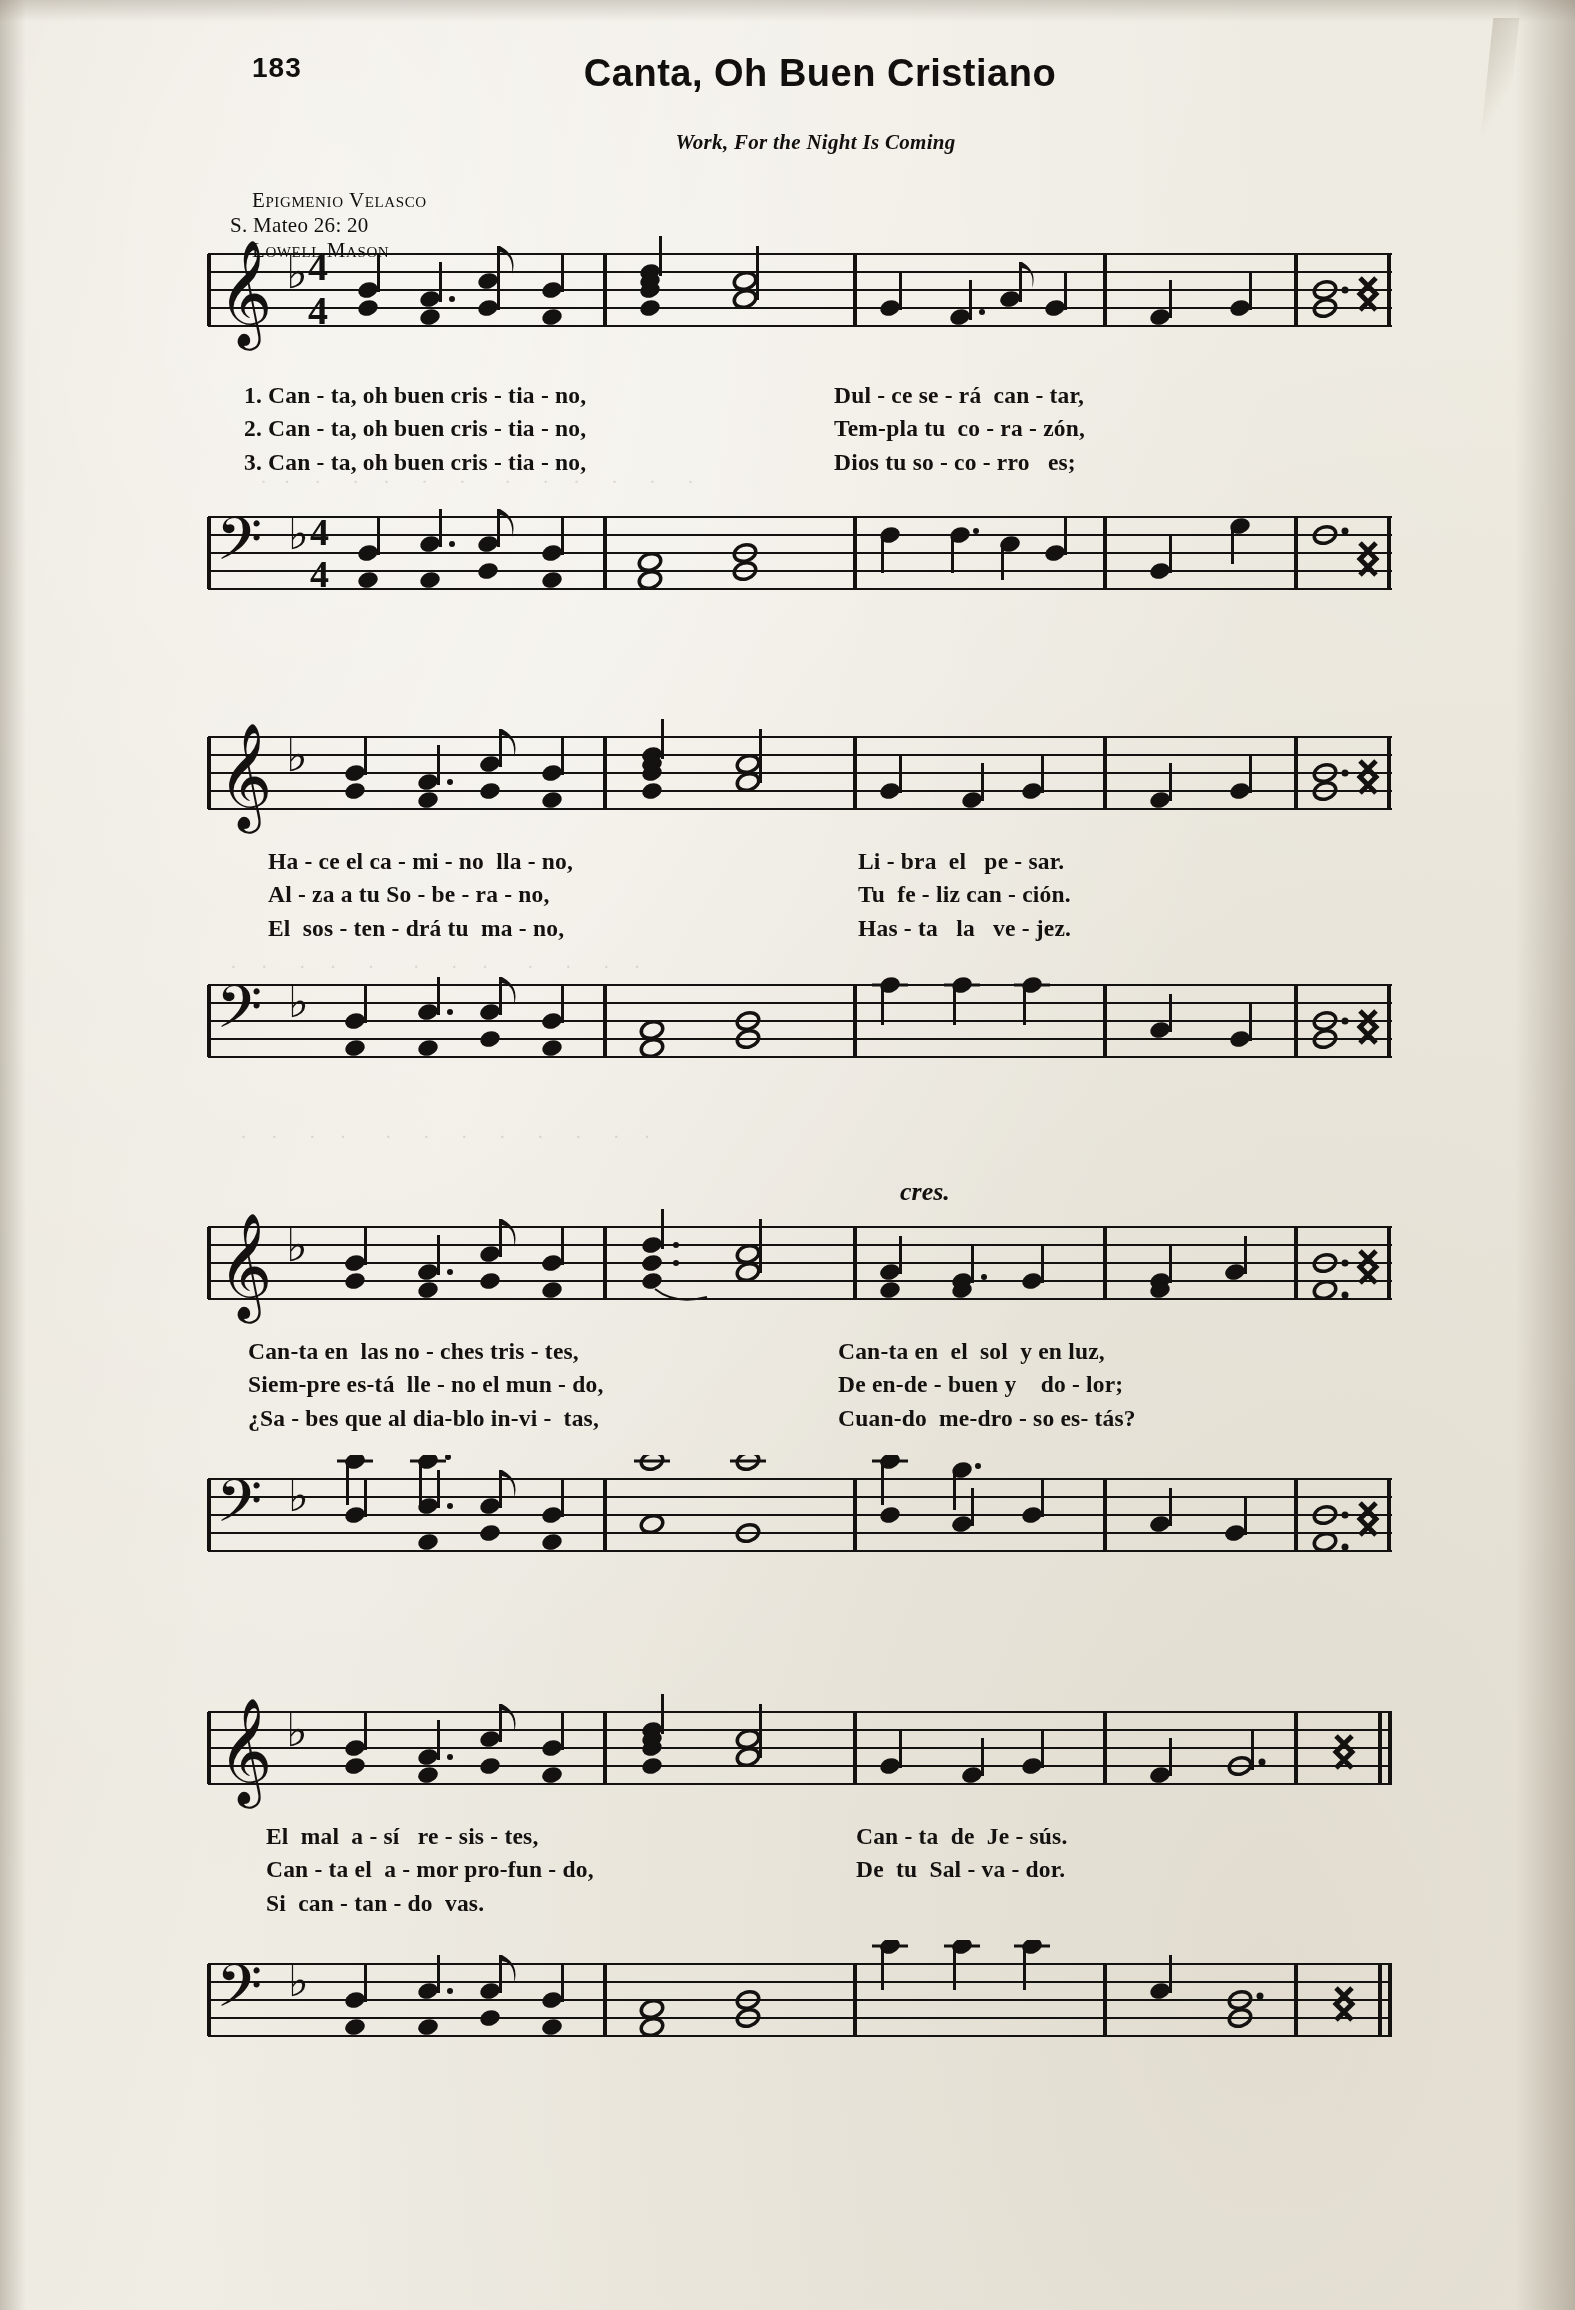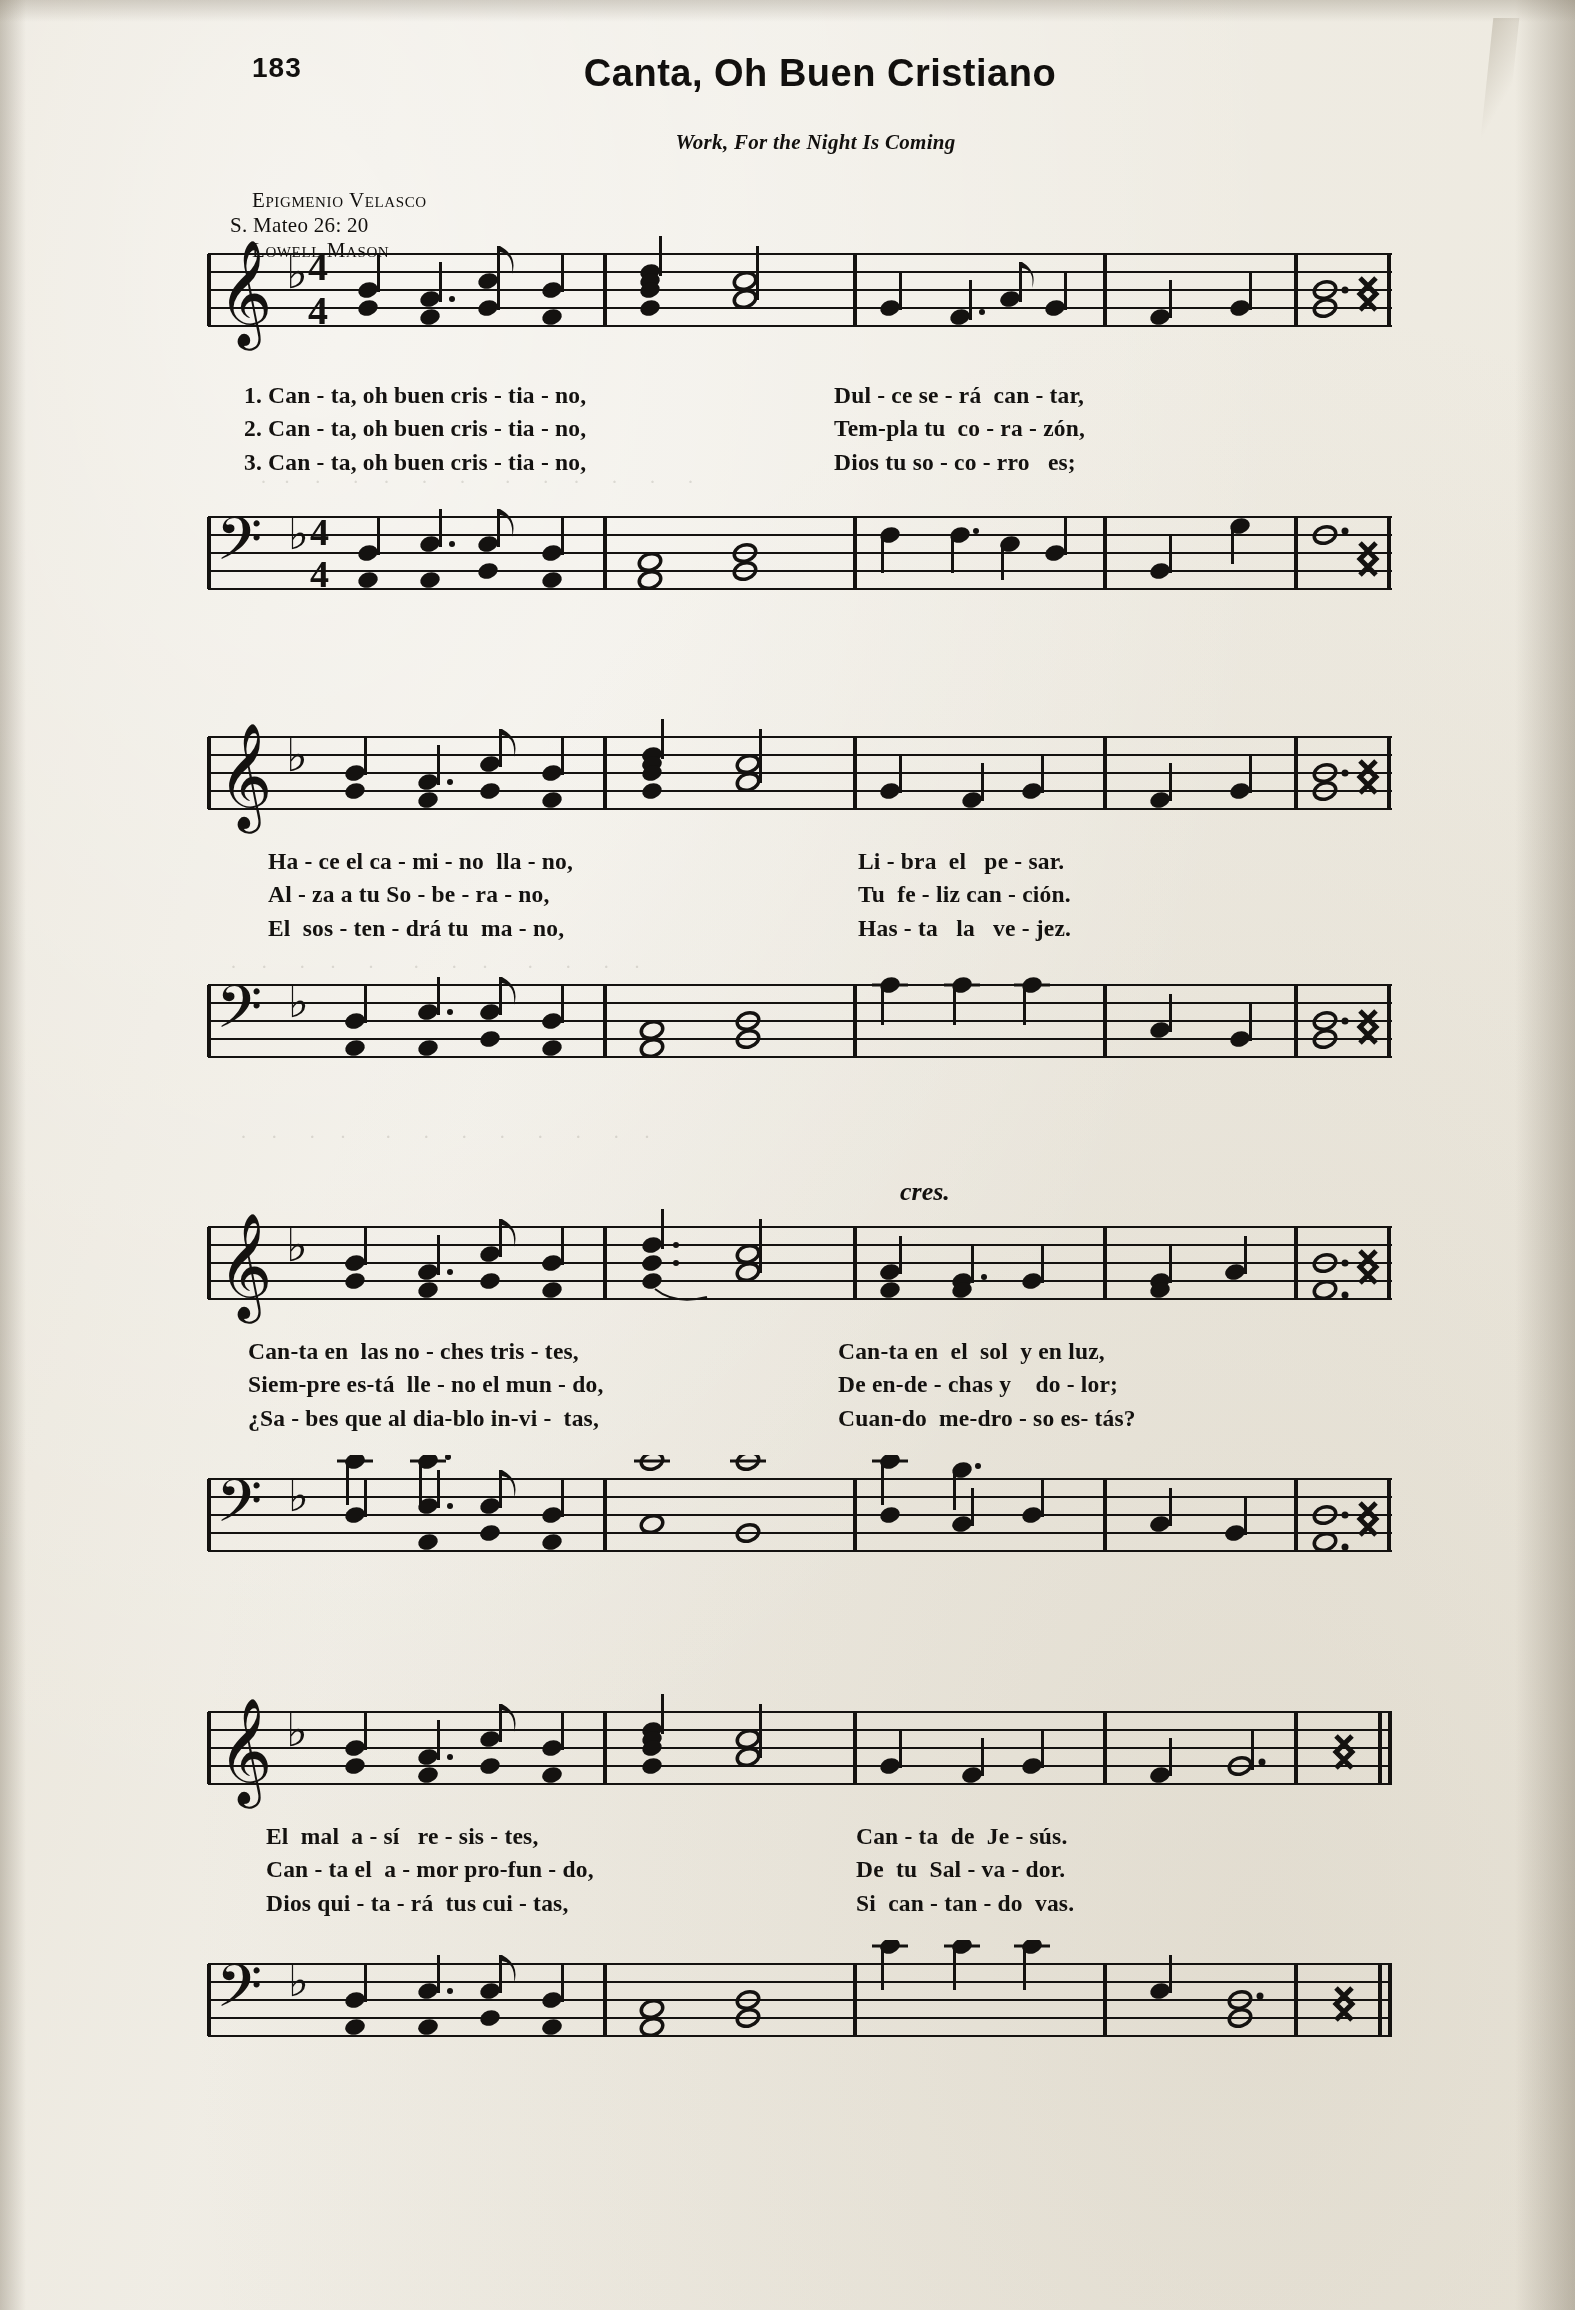--- a/index.html
+++ b/index.html
@@ -529,21 +529,21 @@
           <ellipse cx="1125" cy="85" rx="11" ry="8" transform="rotate(-18 1125 85)" fill="none" stroke="#141210" stroke-width="3.5"></ellipse>
           <circle cx="1145" cy="58" r="3.5"></circle>
           <circle cx="1145" cy="90" r="3.5"></circle>
           <path d="M1160 46 l16 16 l-16 16 M1176 46 l-16 16 l16 16" stroke="#141210" stroke-width="5" fill="none"></path>
         </g>
       </svg>
     </div>
 
     <div class="lyric-lines" style="margin-left:48px; margin-top:10px;">
       <div class="lyric-line"><span class="seg-a">Can-ta en  las no - ches tris - tes,</span><span class="seg-b">Can-ta en  el  sol  y en luz,</span></div>
-      <div class="lyric-line"><span class="seg-a">Siem-pre es-tá  lle - no el mun - do,</span><span class="seg-b">De en-de - chas y    do - lor;</span></div>
+      <div class="lyric-line"><span class="seg-a">Siem-pre es-tá  lle - no el mun - do,</span><span class="seg-b">De en-de - buen y    do - lor;</span></div>
       <div class="lyric-line"><span class="seg-a">¿Sa - bes que al dia-blo in-vi -  tas,</span><span class="seg-b">Cuan-do  me-dro - so es- tás?</span></div>
     </div>
 
     <div class="stave-block" style="margin-top:20px;">
       <svg class="stave" width="1200" height="120" viewBox="0 0 1200 120">
         <g stroke="#141210" stroke-width="2.2">
           <line x1="8" y1="24" x2="1192" y2="24"></line>
           <line x1="8" y1="42" x2="1192" y2="42"></line>
           <line x1="8" y1="60" x2="1192" y2="60"></line>
           <line x1="8" y1="78" x2="1192" y2="78"></line>
@@ -676,21 +676,21 @@
           <circle cx="1062" cy="72" r="3.5"></circle>
 
           <path d="M1136 46 l16 16 l-16 16 M1152 46 l-16 16 l16 16" stroke="#141210" stroke-width="5" fill="none"></path>
         </g>
       </svg>
     </div>
 
     <div class="lyric-lines" style="margin-left:66px; margin-top:10px;">
       <div class="lyric-line"><span class="seg-a">El  mal  a - sí   re - sis - tes,</span><span class="seg-b">Can - ta  de  Je - sús.</span></div>
       <div class="lyric-line"><span class="seg-a">Can - ta el  a - mor pro-fun - do,</span><span class="seg-b">De  tu  Sal - va - dor.</span></div>
-      <div class="lyric-line"><span class="seg-a">Dios qui - ta - rá  tus cui - tas,</span><span class="seg-b">Si  can - tan - do  vas.</span></div>
+      <div class="lyric-line"><span class="seg-b">Si  can - tan - do  vas.</span></div>
     </div>
 
     <div class="stave-block" style="margin-top:20px;">
       <svg class="stave" width="1200" height="120" viewBox="0 0 1200 120">
         <g stroke="#141210" stroke-width="2.2">
           <line x1="8" y1="24" x2="1192" y2="24"></line>
           <line x1="8" y1="42" x2="1192" y2="42"></line>
           <line x1="8" y1="60" x2="1192" y2="60"></line>
           <line x1="8" y1="78" x2="1192" y2="78"></line>
           <line x1="8" y1="96" x2="1192" y2="96"></line>

